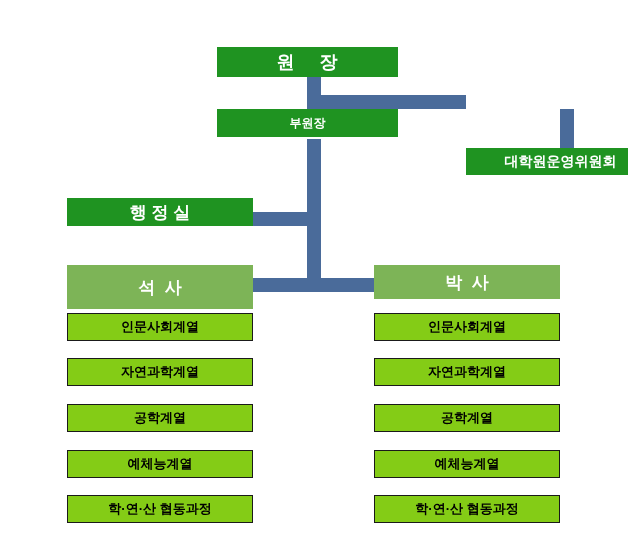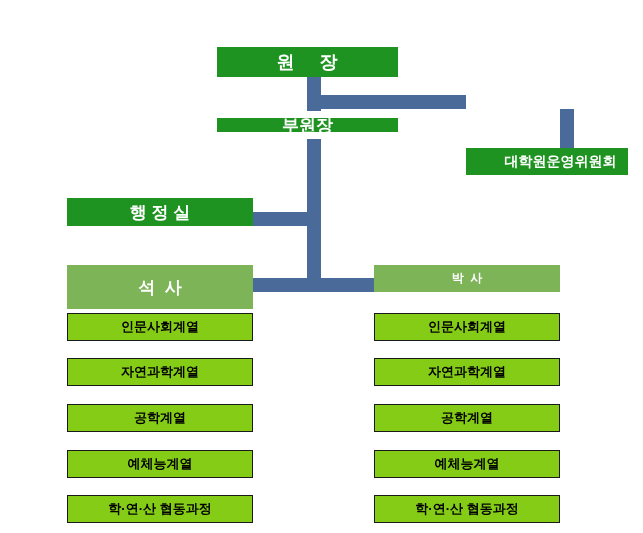--- a/index.html
+++ b/index.html
@@ -58,35 +58,35 @@
   <div class="line v" style="left:277px; top:47px; height:34px;"></div>
   <div class="line h" style="left:277px; top:65px; width:159px;"></div>
   <div class="line v" style="left:530px; top:79px; height:39px;"></div>
   <div class="line v" style="left:277px; top:109px; height:140px;"></div>
   <div class="line h" style="left:223px; top:182px; width:54px;"></div>
   <div class="line h" style="left:223px; top:248px; width:121px;"></div>
 
   <div class="box dark title" style="left:187px; top:17px; width:181px; height:30px;">원    장</div>
 
 
-  <div class="box dark" style="left:187px; top:88px; width:181px; height:14px; font-size:17px;">부원장</div>
+  <div class="box dark" style="left:187px; top:79px; width:181px; height:28px; font-size:12px;">부원장</div>
 
   <div class="box dark" style="left:436px; top:118px; width:189px; height:27px; font-size:14px;">대학원운영위원회</div>
 
   <div class="box dark" style="left:37px; top:168px; width:186px; height:28px; font-size:17px;">행 정 실</div>
 
   <div class="box light" style="left:37px; top:235px; width:186px; height:44px; font-size:17px;">석  사</div>
 
   <div class="box plain" style="left:37px; top:283px; width:186px; height:28px;">인문사회계열</div>
   <div class="box plain" style="left:37px; top:328px; width:186px; height:28px;">자연과학계열</div>
   <div class="box plain" style="left:37px; top:374px; width:186px; height:28px;">공학계열</div>
   <div class="box plain" style="left:37px; top:420px; width:186px; height:28px;">예체능계열</div>
   <div class="box plain" style="left:37px; top:465px; width:186px; height:28px;">학·연·산 협동과정</div>
 
-  <div class="box light" style="left:344px; top:235px; width:186px; height:27px; font-size:12px;">박  사</div>
+  <div class="box light" style="left:344px; top:235px; width:186px; height:34px; font-size:17px;">박  사</div>
 
   <div class="box plain" style="left:344px; top:283px; width:186px; height:28px;">인문사회계열</div>
   <div class="box plain" style="left:344px; top:328px; width:186px; height:28px;">자연과학계열</div>
   <div class="box plain" style="left:344px; top:374px; width:186px; height:28px;">공학계열</div>
   <div class="box plain" style="left:344px; top:420px; width:186px; height:28px;">예체능계열</div>
   <div class="box plain" style="left:344px; top:465px; width:186px; height:28px;">학·연·산 협동과정</div>
 
 </div>
 
 </body></html>

